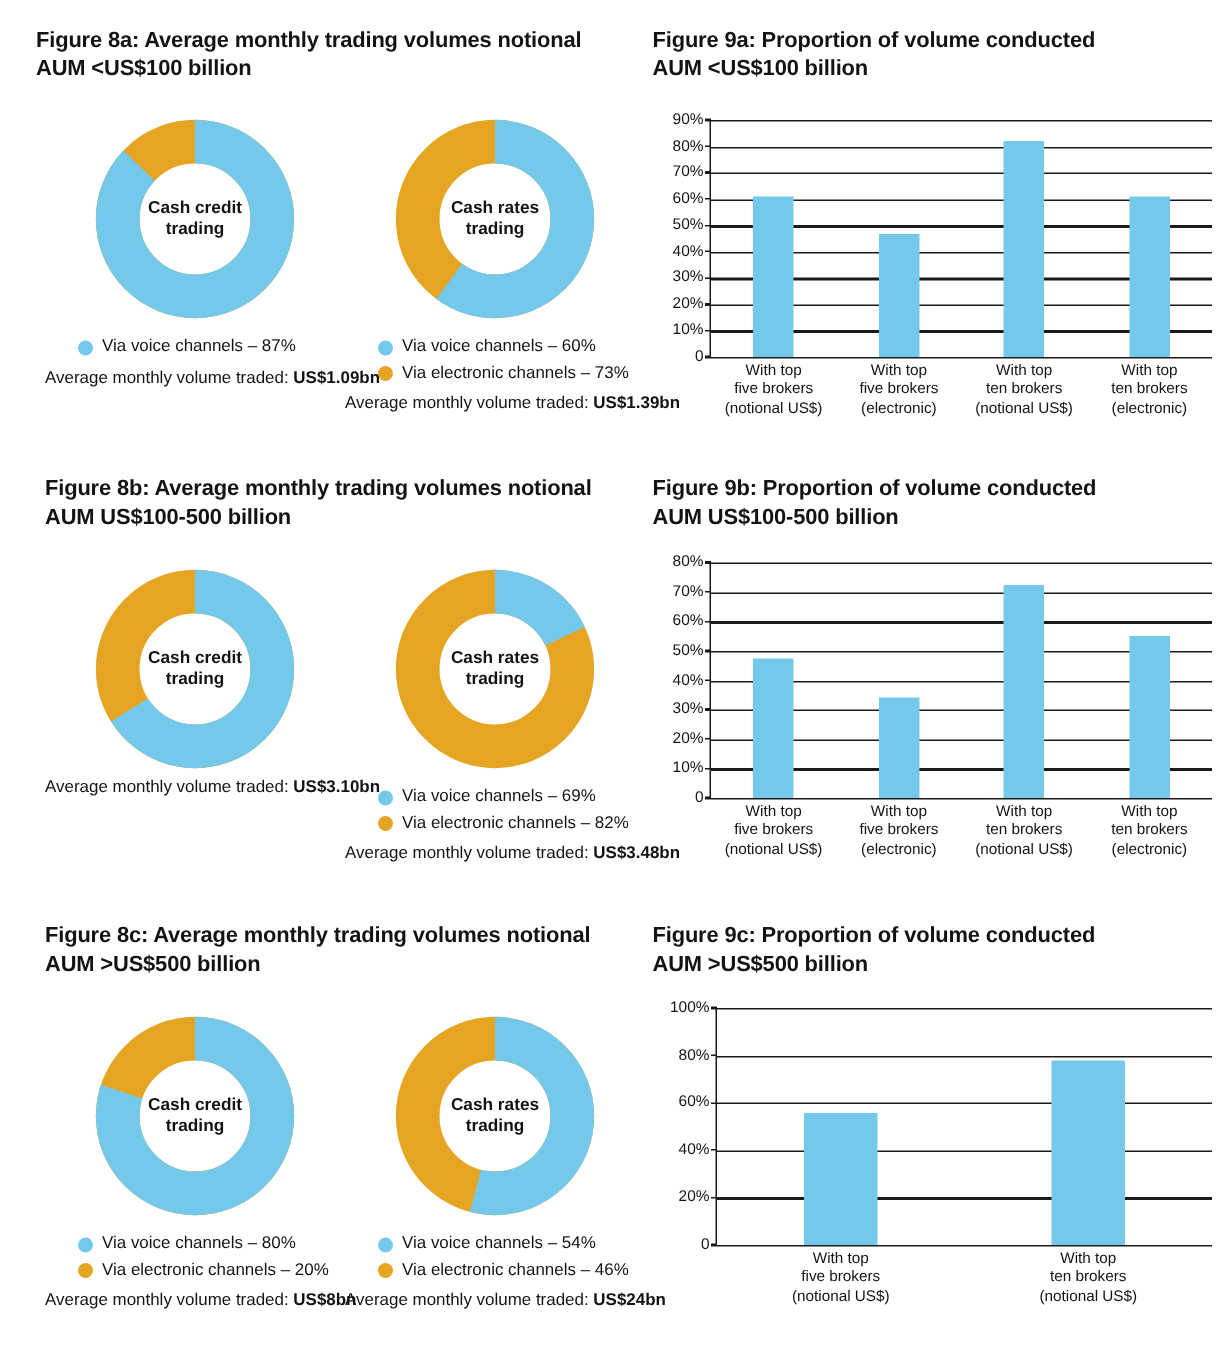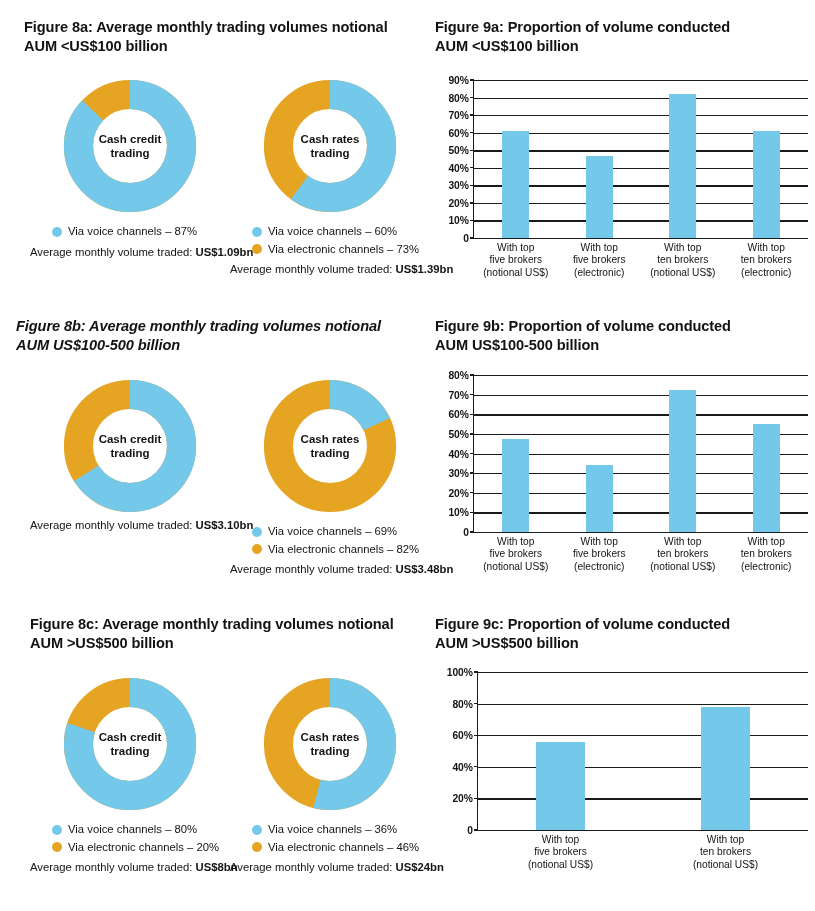--- a/index.html
+++ b/index.html
@@ -85,21 +85,20 @@
     height: 1.3px; background: #1a1a1a;
   }
   .tick-label {
     position: absolute;
     right: 100%;
     transform: translateY(-50%);
     padding-right: 5px;
     font-size: 10.3px;
     color: #131313;
     white-space: nowrap;
-    font-weight: bold;
   }
   .tick-mark {
     position: absolute;
     width: 4px; height: 1.3px; background: #1a1a1a;
     right: 100%;
   }
   .bar {
     position: absolute;
     background: #74c9eb;
     bottom: 0;
@@ -233,21 +232,21 @@
         </div>
         <div class="bar" style="left: 83.5%; width: 8%; height: 107.089px; background: rgb(116, 201, 235);"></div>
         <div class="xlab" style="left: 87.5%;">
           <div>With top</div>
           <div>ten brokers</div>
           <div>(electronic)</div>
         </div>
       </div>
   </div>
 
-  <div class="panel" style="left:16px; top:317px; width:400px;font-style:italic;">
+  <div class="panel" style="left:30px; top:317px; width:400px;">
     <div class="fig-title">
       <div>Figure 8b: Average monthly trading volumes notional</div>
       <div>AUM US$100-500 billion</div>
     </div>
   </div>
 
   <div class="donut-row" style="left:30px; top:378px;">
     <div class="donut-col">
       <div class="donut-wrap">
         <svg class="donut-svg" viewBox="0 0 42 42">
@@ -389,21 +388,21 @@
           <circle class="seg-voice" cx="21" cy="21" r="15.915" fill="none" stroke="#74c9eb" stroke-width="9" transform="rotate(-90 21 21)" stroke-dasharray="53.998 45.999"></circle>
         </svg>
         <div class="donut-center">
           <span>Cash rates</span>
           <span>trading</span>
         </div>
       </div>
       <div class="legend">
         <div class="legend-item">
           <span class="dot blue"></span>
-          <span>Via voice channels – 36%</span>
+          <span>Via voice channels – 54%</span>
         </div>
         <div class="legend-item">
           <span class="dot orange"></span>
           <span>Via electronic channels – 46%</span>
         </div>
       </div>
       <div class="avg-line"><span>Average monthly volume traded: </span><b>US$24bn</b></div>
     </div>
   </div>
 

